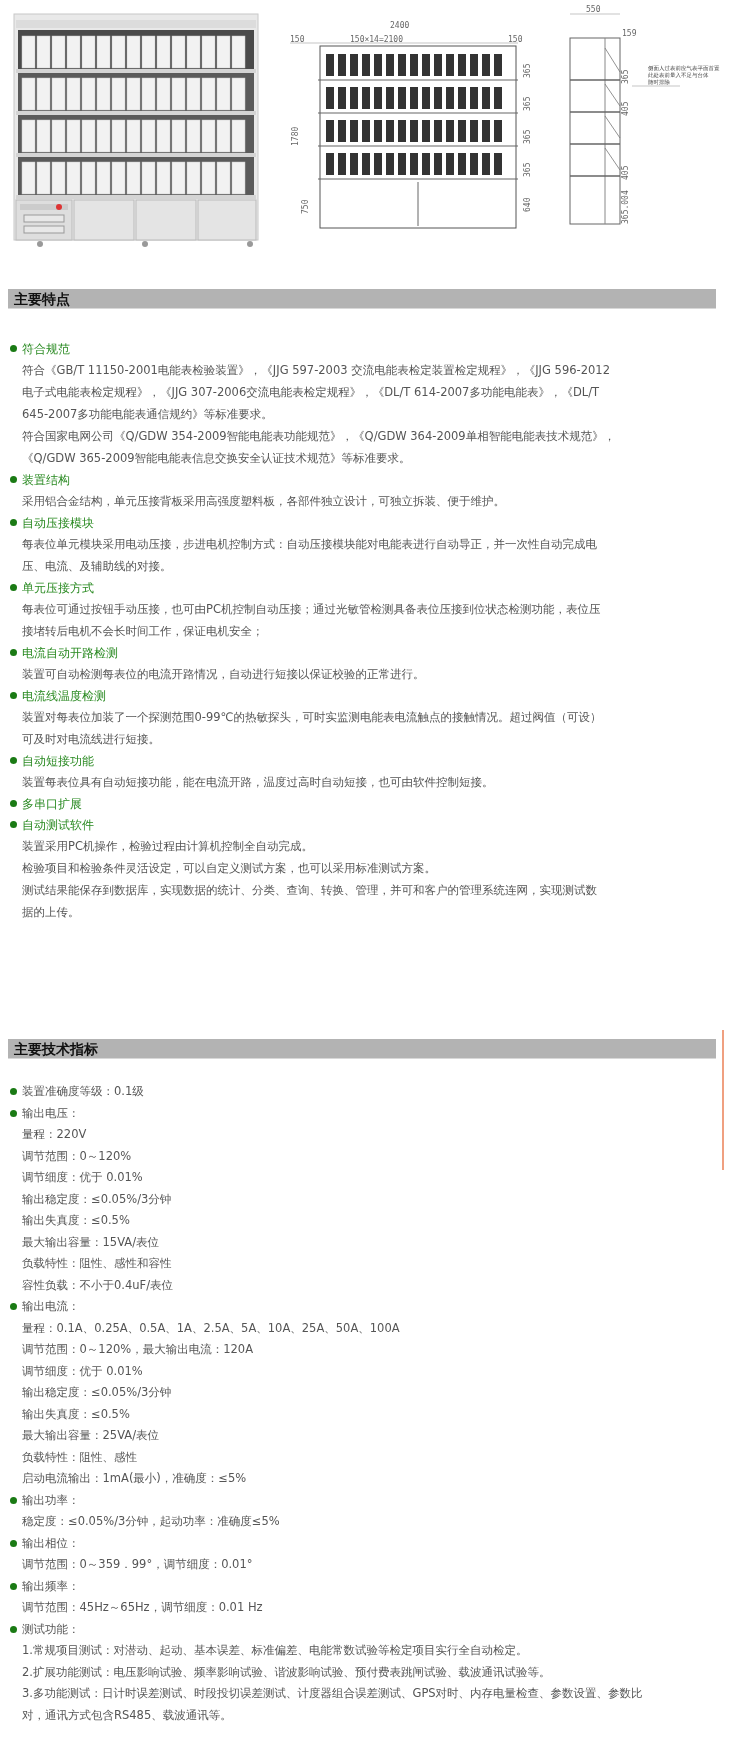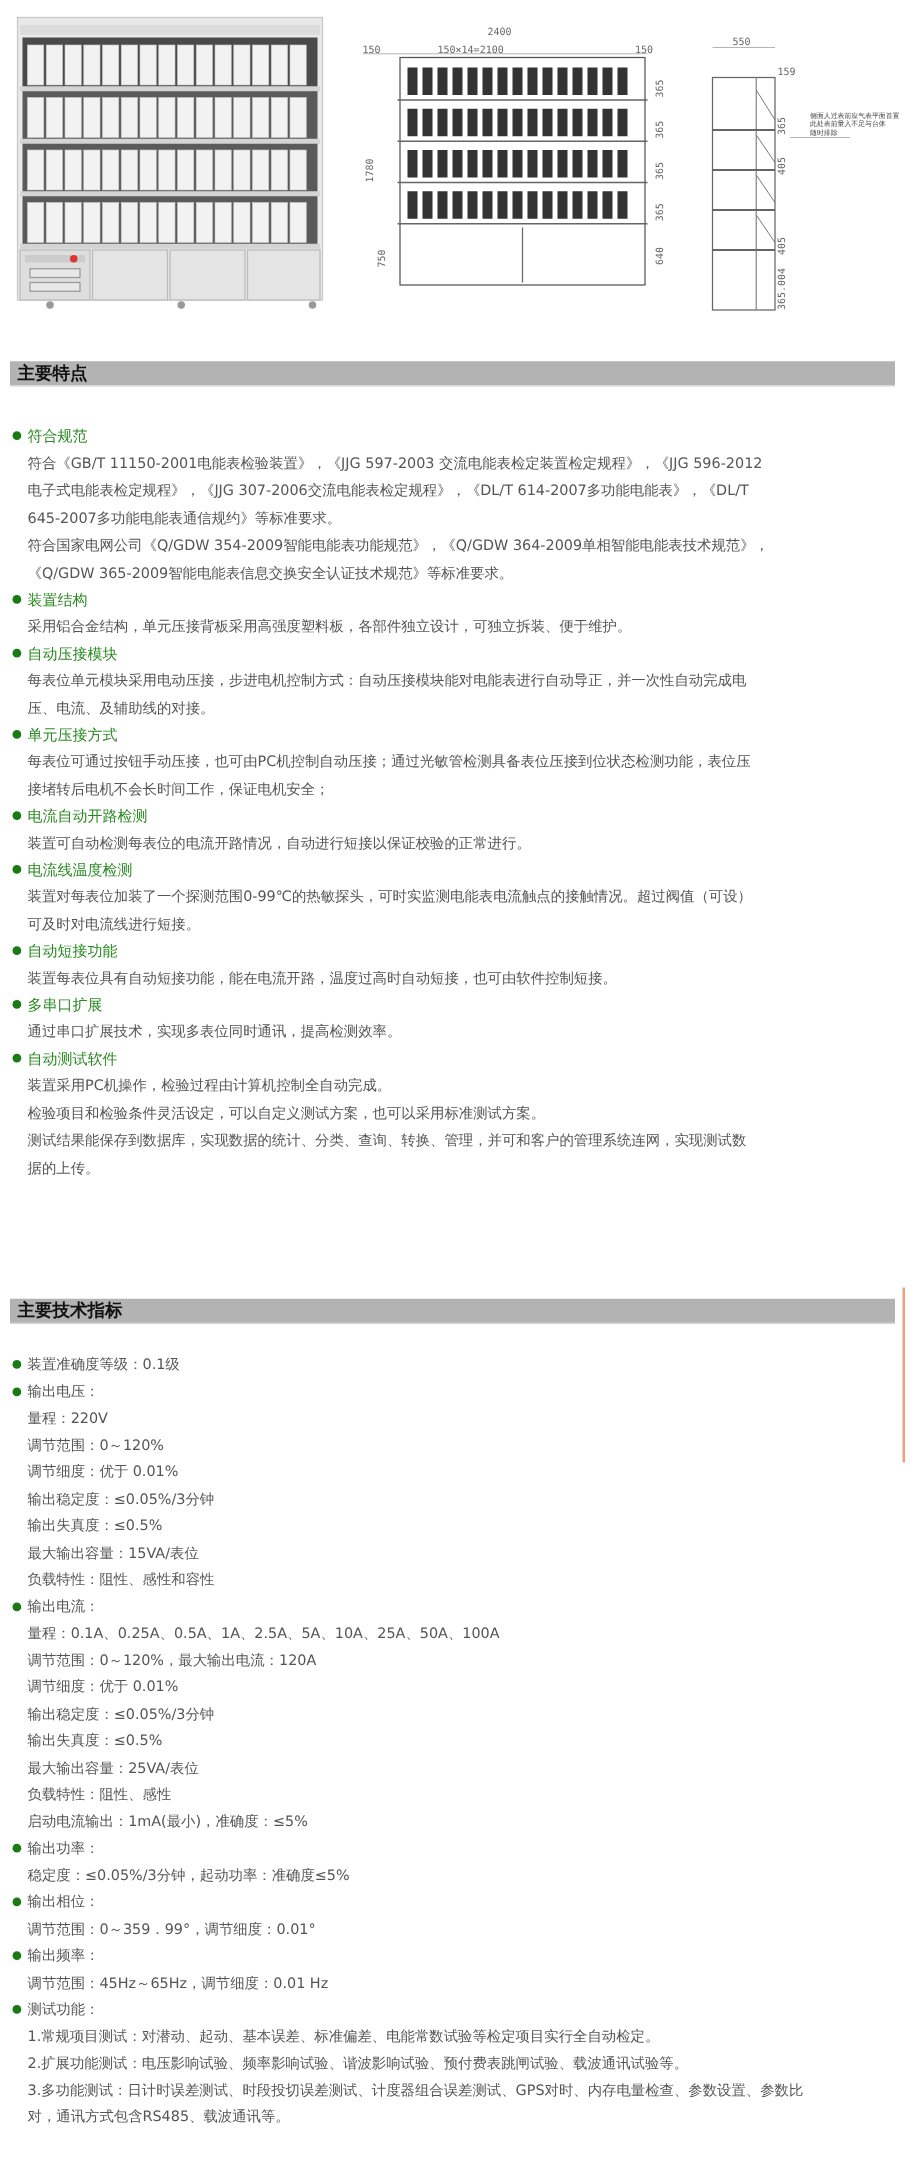--- a/index.html
+++ b/index.html
@@ -2,21 +2,21 @@
 <html><head>
 <meta charset="utf-8">
 <style>
   * { box-sizing: border-box; margin: 0; padding: 0; }
   html, body { width: 730px; height: 1739px; background: #ffffff; overflow: hidden; }
   body { position: relative; font-family: "DejaVu Sans", "Liberation Sans", sans-serif; color: #555555; }
 
   
   .photo { position: absolute; left: 12px; top: 12px; width: 248px; height: 237px; }
   .drawing-front { position: absolute; left: 290px; top: 12px; width: 260px; height: 228px; }
-  .drawing-side { position: absolute; left: 560px; top: 24px; width: 170px; height: 232px; }
+  .drawing-side { position: absolute; left: 560px; top: 0; width: 170px; height: 232px; }
   .dim { font-family: "DejaVu Sans Mono", monospace; font-size: 8px; fill: #666; }
 
   
   .section-header {
     position: absolute; left: 8px; width: 708px; height: 20px;
     background: #b3b3b3; border-bottom: 1px solid #d8d8d8;
     font-family: "DejaVu Sans", sans-serif; font-size: 14px; font-weight: bold;
     color: #111; line-height: 20px; padding-left: 6px;
   }
   .h1 { top: 289px; }
@@ -305,23 +305,20 @@
   <div class="feat">
     <div class="feat-title"><span class="bullet"></span><span>自动短接功能</span></div>
     <div class="feat-body">
       <span class="line">装置每表位具有自动短接功能，能在电流开路，温度过高时自动短接，也可由软件控制短接。</span>
     </div>
   </div>
 
 
   <div class="feat">
     <div class="feat-title"><span class="bullet"></span><span>多串口扩展</span></div>
-    <div class="feat-body">
-      <span class="line">通过串口扩展技术，实现多表位同时通讯，提高检测效率。</span>
-    </div>
   </div>
 
   <div class="feat">
     <div class="feat-title"><span class="bullet"></span><span>自动测试软件</span></div>
     <div class="feat-body">
       <span class="line">装置采用PC机操作，检验过程由计算机控制全自动完成。</span>
       <span class="line">检验项目和检验条件灵活设定，可以自定义测试方案，也可以采用标准测试方案。</span>
       <span class="line">测试结果能保存到数据库，实现数据的统计、分类、查询、转换、管理，并可和客户的管理系统连网，实现测试数</span>
       <span class="line">据的上传。</span>
     </div>
@@ -335,20 +332,21 @@
   <div class="spec-title"><span class="bullet"></span><span>装置准确度等级：0.1级</span></div>
 
   <div class="spec-title"><span class="bullet"></span><span>输出电压：</span></div>
   <div class="spec-line">量程：220V</div>
   <div class="spec-line">调节范围：0～120%</div>
   <div class="spec-line">调节细度：优于 0.01%</div>
   <div class="spec-line">输出稳定度：≤0.05%/3分钟</div>
   <div class="spec-line">输出失真度：≤0.5%</div>
   <div class="spec-line">最大输出容量：15VA/表位</div>
   <div class="spec-line">负载特性：阻性、感性和容性</div>
+  <div class="spec-line">容性负载：不小于0.4uF/表位</div>
 
   <div class="spec-title"><span class="bullet"></span><span>输出电流：</span></div>
   <div class="spec-line">量程：0.1A、0.25A、0.5A、1A、2.5A、5A、10A、25A、50A、100A</div>
   <div class="spec-line">调节范围：0～120%，最大输出电流：120A</div>
   <div class="spec-line">调节细度：优于 0.01%</div>
   <div class="spec-line">输出稳定度：≤0.05%/3分钟</div>
   <div class="spec-line">输出失真度：≤0.5%</div>
   <div class="spec-line">最大输出容量：25VA/表位</div>
   <div class="spec-line">负载特性：阻性、感性</div>
   <div class="spec-line">启动电流输出：1mA(最小)，准确度：≤5%</div>

